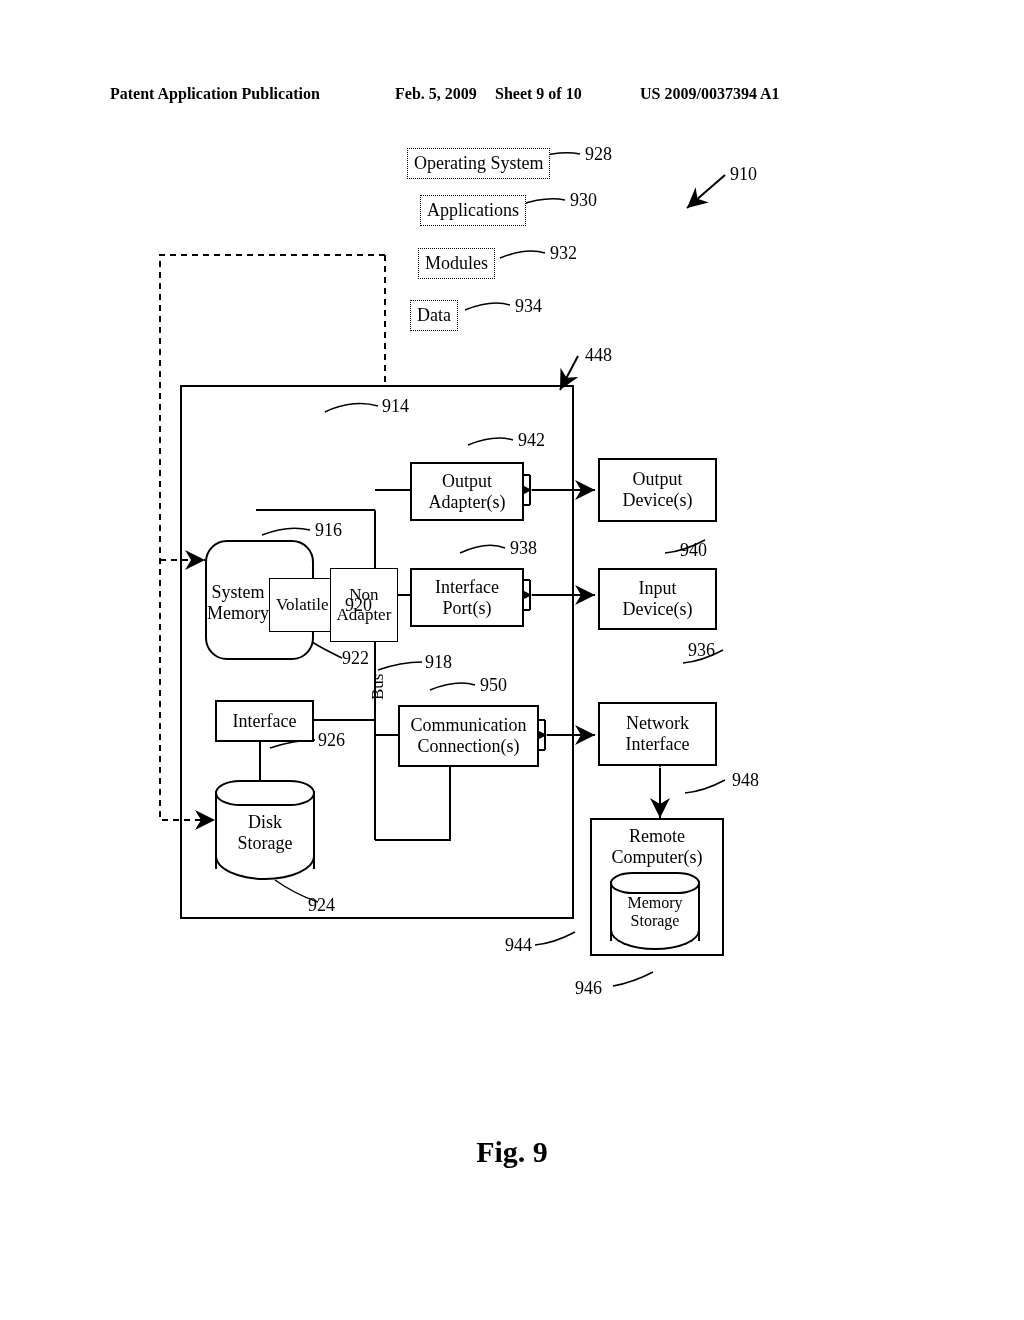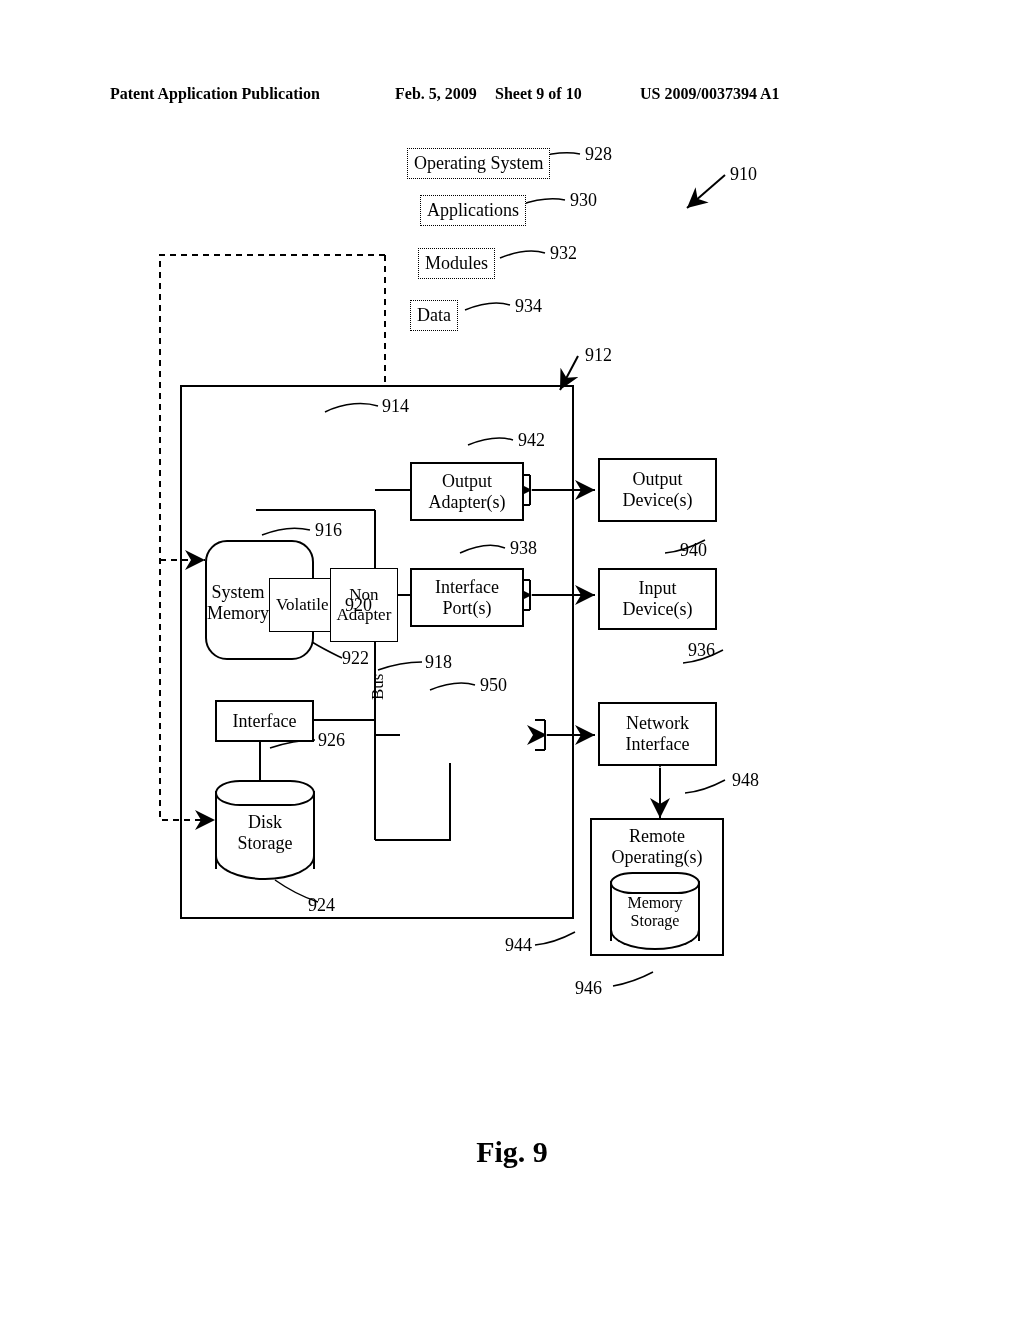--- a/index.html
+++ b/index.html
@@ -303,57 +303,61 @@
   <div class="box" style="left:290px; top:322px; width:110px; height:55px;">
     <span style="white-space:pre-line;">Output
 Adapter(s)</span>
   </div>
 
   <div class="box" style="left:290px; top:428px; width:110px; height:55px;">
     <span style="white-space:pre-line;">Interface
 Port(s)</span>
   </div>
 
+  <div class="box" style="left:278px; top:565px; width:137px; height:58px;">
+    <span style="white-space:pre-line;">Communication
+Connection(s)</span>
+  </div>
 
   <div class="box" style="left:478px; top:318px; width:115px; height:60px;">
     <span style="white-space:pre-line;">Output
 Device(s)</span>
   </div>
 
   <div class="box" style="left:478px; top:428px; width:115px; height:58px;">
     <span style="white-space:pre-line;">Input
 Device(s)</span>
   </div>
 
   <div class="box" style="left:478px; top:562px; width:115px; height:60px;">
     <span style="white-space:pre-line;">Network
 Interface</span>
   </div>
 
   <div class="box" style="left:470px; top:678px; width:130px; height:128px; align-items:flex-start; padding-top:6px;">
     <span style="white-space:pre-line;">Remote
-Operating(s)</span>
+Computer(s)</span>
   </div>
 
   <div class="cylinder" style="left:490px; top:732px; width:90px; height:78px;">
     <div class="body" style="top:9px; bottom:9px;"></div>
     <div class="top" style="height:18px;"></div>
     <div class="bottom" style="bottom:0; height:18px;"></div>
     <div class="txt" style="top:22px; white-space:pre-line; font-size:16px;">Memory
 Storage</div>
   </div>
 
   <div class="vlabel" style="left:248px; top:560px;">Bus</div>
 
   <div class="label" style="left:465px; top:4px;">928</div>
   <div class="label" style="left:610px; top:24px;">910</div>
   <div class="label" style="left:450px; top:50px;">930</div>
   <div class="label" style="left:430px; top:103px;">932</div>
   <div class="label" style="left:395px; top:156px;">934</div>
-  <div class="label" style="left:465px; top:205px;">912</div>
+  <div class="label" style="left:465px; top:205px;">448</div>
   <div class="label" style="left:262px; top:256px;">914</div>
   <div class="label" style="left:398px; top:290px;">942</div>
   <div class="label" style="left:195px; top:380px;">916</div>
   <div class="label" style="left:390px; top:398px;">938</div>
   <div class="label" style="left:560px; top:400px;">940</div>
   <div class="label" style="left:225px; top:455px;">920</div>
   <div class="label" style="left:222px; top:508px;">922</div>
   <div class="label" style="left:305px; top:512px;">918</div>
   <div class="label" style="left:360px; top:535px;">950</div>
   <div class="label" style="left:198px; top:590px;">926</div>

